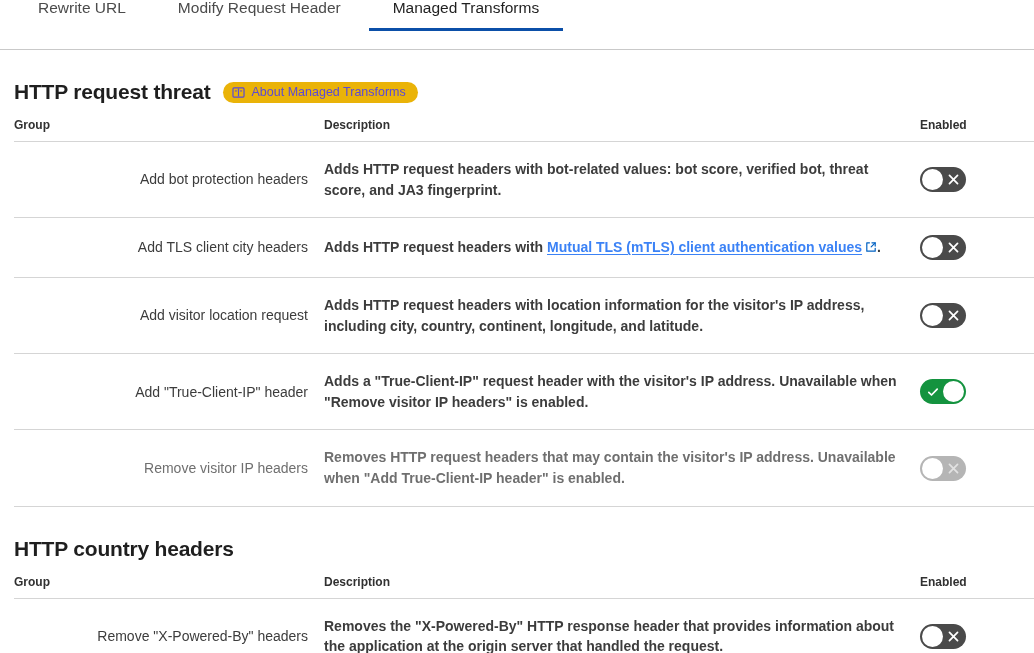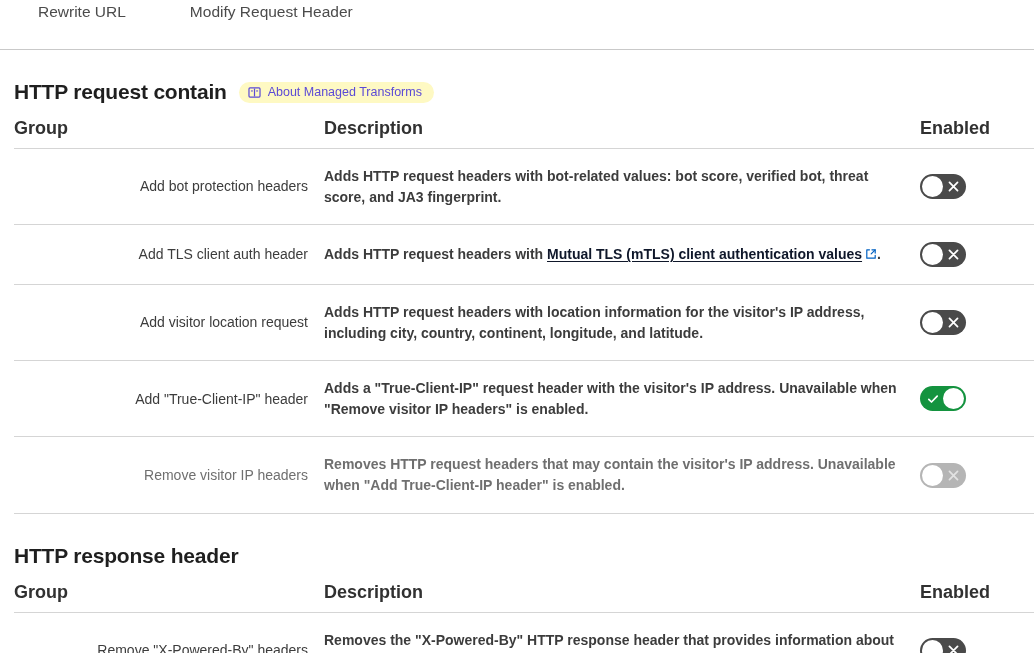--- a/index.html
+++ b/index.html
@@ -14,24 +14,24 @@
     width: 1034px;
     height: 653px;
     overflow: hidden;
     font-size: 14px;
   }
 
   
   .tabbar {
     position: relative;
     display: flex;
-    align-items: center;
+    align-items: flex-start;
     height: 50px;
     padding: 0 0 12px 14px;
-    gap: 16px;
+    gap: 4px;
   }
   .tabbar::after {
     content: "";
     position: absolute;
     left: 0; right: 0; bottom: 0;
     height: 1px;
     background: #c9c9c9;
   }
   .tab {
     position: relative;
@@ -66,39 +66,39 @@
   .section-title {
     font-size: 21px;
     font-weight: bold;
     color: #1f1f1f;
     letter-spacing: -0.2px;
   }
   .badge {
     display: inline-flex;
     align-items: center;
     gap: 7px;
-    background: #fef9c3;
+    background: #eab308;
     color: #5b4ad6;
     border-radius: 999px;
     padding: 4px 12px 4px 9px;
     font-size: 12.5px;
     cursor: pointer;
     line-height: 1;
   }
   .badge svg { display: block; }
 
   
   table {
     width: 100%;
     border-collapse: collapse;
     table-layout: fixed;
   }
   thead th {
     text-align: left;
-    font-size: 18px;
+    font-size: 12px;
     font-weight: bold;
     color: #313131;
     padding: 0 0 9px 0;
     border-bottom: 1px solid #d5d5d5;
   }
   th.col-group { width: 306px; padding-left: 0; }
   th.col-desc  { width: 600px; padding-left: 4px; }
   th.col-en    { width: 128px; text-align: left; padding-left: 0; }
 
   tbody td {
@@ -108,21 +108,21 @@
     font-size: 14px;
     color: #3c3c3c;
     line-height: 1.47;
   }
   td.c-group { padding-right: 12px; text-align: right; }
   td.c-desc  { padding-left: 4px; padding-right: 14px; font-weight: bold; }
   td.c-en    { }
   tr.dim td.c-group, tr.dim td.c-desc { color: #6f6f6f; }
 
   a.extlink {
-    color: #0f172a;
+    color: #3b82f6;
     text-decoration: underline;
     text-underline-offset: 2px;
   }
   a.extlink .ext-ic {
     display: inline-block;
     vertical-align: -1px;
     margin-left: 3px;
   }
 
   
@@ -167,26 +167,29 @@
 <div class="tabbar" id="tabbar">
   <div class="tab">
     <span>Rewrite URL</span>
   </div>
 
   <div class="tab">
     <span>Modify Request Header</span>
   </div>
 
 
+  <div class="tab active">
+    <span>Managed Transforms</span>
+  </div>
 </div>
 
 <div class="section" id="sections">
   <div class="section-block">
     <div class="section-head">
-      <div class="section-title">HTTP request contain</div>
+      <div class="section-title">HTTP request threat</div>
       <div class="badge">
         <span>
           <svg width="13" height="13" viewBox="0 0 16 16" fill="none" aria-hidden="true">
             <rect x="1.2" y="2.4" width="13.6" height="11.2" rx="1.2" stroke="#5b4ad6" stroke-width="1.5"></rect>
             <line x1="8" y1="3.2" x2="8" y2="12.8" stroke="#5b4ad6" stroke-width="1.5"></line>
             <line x1="3.6" y1="6.1" x2="6" y2="6.1" stroke="#5b4ad6" stroke-width="1.3"></line>
             <line x1="10" y1="6.1" x2="12.4" y2="6.1" stroke="#5b4ad6" stroke-width="1.3"></line>
           </svg>
         </span>
         <span>About Managed Transforms</span>
@@ -210,21 +213,21 @@
                   <svg width="11" height="11" viewBox="0 0 12 12" aria-hidden="true">
                     <path d="M1.6 1.6 L10.4 10.4 M10.4 1.6 L1.6 10.4" stroke="currentColor" stroke-width="1.9" stroke-linecap="round"></path>
                   </svg>
                 </span>
         <span class="knob"></span>
       </span>
     </td>
   </tr>
 
   <tr>
-    <td class="c-group">Add TLS client auth header</td>
+    <td class="c-group">Add TLS client city headers</td>
     <td class="c-desc">Adds HTTP request headers with <a class="extlink" href="#">Mutual TLS (mTLS) client authentication values<svg class="ext-ic" width="12" height="12" viewBox="0 0 14 14" aria-hidden="true">
                   <path d="M5.2 2.1 H2.1 V11.9 H11.9 V8.6" stroke="#0061c2" stroke-width="1.4" fill="none" stroke-linecap="round" stroke-linejoin="round"></path>
                   <path d="M8.1 2.1 H11.9 V5.9" stroke="#0061c2" stroke-width="1.4" fill="none" stroke-linecap="round" stroke-linejoin="round"></path>
                   <path d="M11.9 2.1 L7.2 6.8" stroke="#0061c2" stroke-width="1.4" fill="none" stroke-linecap="round"></path>
                 </svg></a>.</td>
     <td class="c-en">
       <span class="toggle">
         <span class="mark">
                   <svg width="11" height="11" viewBox="0 0 12 12" aria-hidden="true">
                     <path d="M1.6 1.6 L10.4 10.4 M10.4 1.6 L1.6 10.4" stroke="currentColor" stroke-width="1.9" stroke-linecap="round"></path>
@@ -278,21 +281,21 @@
         <span class="knob"></span>
       </span>
     </td>
   </tr>
 </tbody>
     </table>
   </div>
 
   <div class="section-block">
     <div class="section-head">
-      <div class="section-title">HTTP response header</div>
+      <div class="section-title">HTTP country headers</div>
 
     </div>
     <table>
       <thead>
         <tr>
           <th class="col-group">Group</th>
           <th class="col-desc">Description</th>
           <th class="col-en">Enabled</th>
         </tr>
       </thead>

